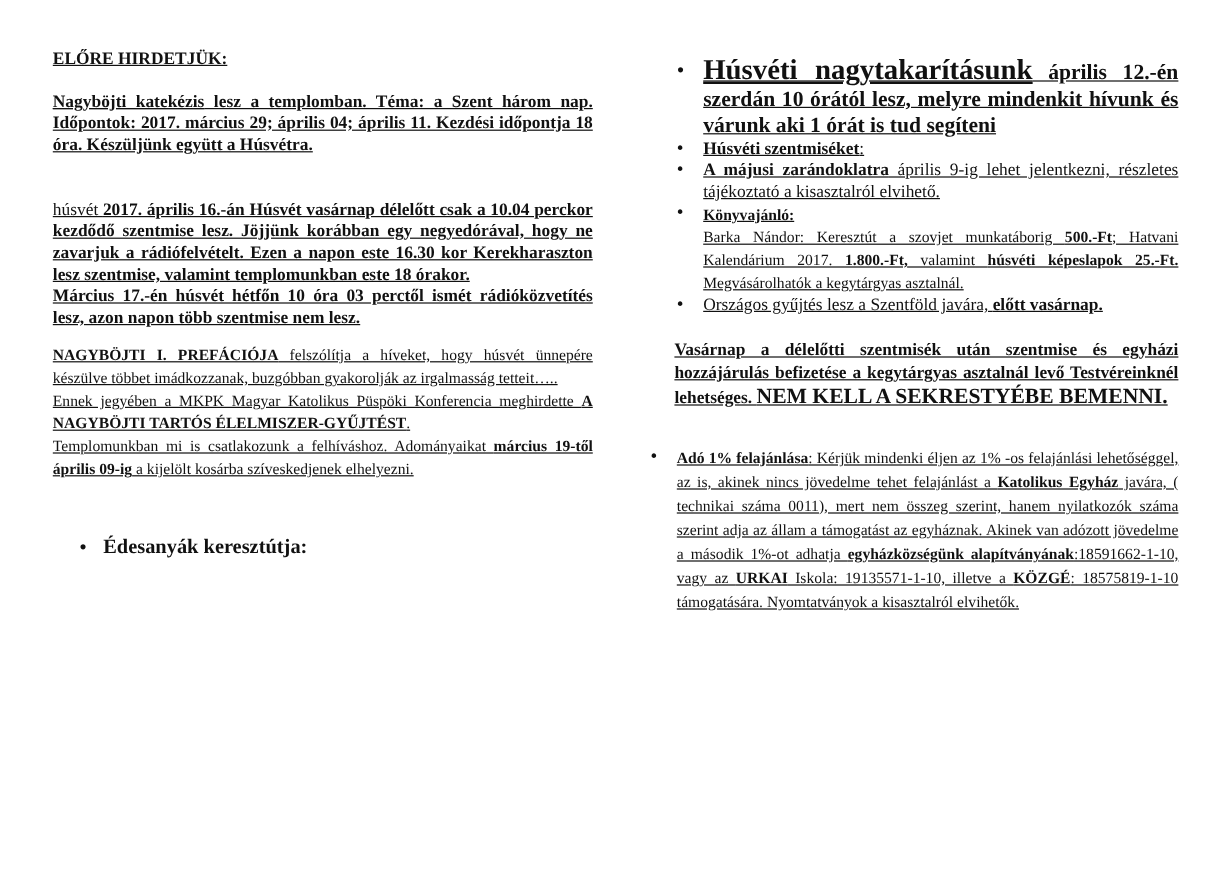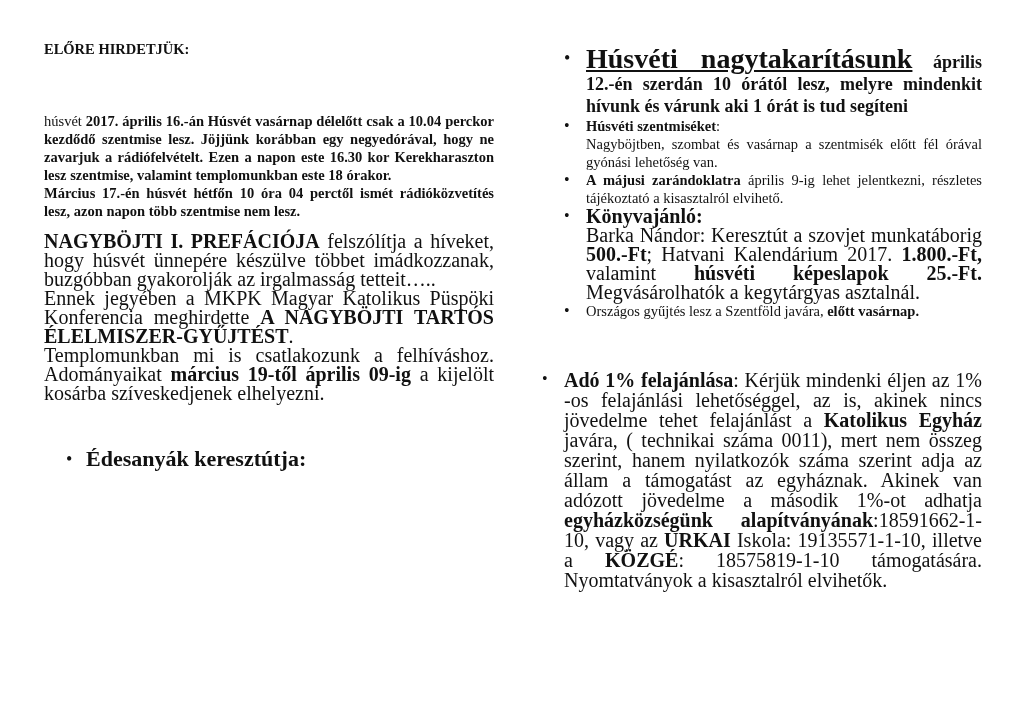--- a/index.html
+++ b/index.html
@@ -1,45 +1,46 @@
 <!DOCTYPE html>
 <html><head>
 <meta charset="utf-8">
 <style>
   html, body { margin: 0; padding: 0; background: #ffffff; }
   body { width: 1024px; height: 724px; position: relative; overflow: hidden;
          font-family: "Liberation Serif", "DejaVu Serif", serif; color: #111; }
   .col { position: absolute; }
   #left { left: 44px; top: 40px; width: 450px; }
   #right { left: 562px; top: 48px; width: 420px; }
-  p { margin: 0; text-align: justify; }
+  p { margin: 0; text-align: justify; text-decoration: underline; }
   b { font-weight: bold; }
   .u { text-decoration: underline; }
   .s14 { font-size: 14.5px; line-height: 18px; }
-  .s15 { font-size: 20px; line-height: 19px; }
+  .s15 { font-size: 13px; line-height: 19px; }
   .s18 { font-size: 18px; line-height: 21px; }
-  .s20 { font-size: 22px; line-height: 23px; }
+  .s20 { font-size: 17px; line-height: 23px; }
   .bul { position: relative; padding-left: 24px; }
   .bul .dot { position: absolute; left: 2px; top: 0; font-size: 16px; }
   .gap-l { height: 18px; }
   .gap-m { height: 12px; }
 </style>
 </head>
 <body>
 
 <div id="left" class="col">
   <p class="s14"><b>ELŐRE HIRDETJÜK:</b></p>
   <div class="gap-l"></div>
 
+  <p class="s14"><b><span class="u">Nagyböjti katekézis</span><span> lesz a templomban. Téma: a Szent három nap. Időpontok: 2017. március 29; április 04; április 11. Kezdési időpontja 18 óra. Készüljünk együtt a Húsvétra.</span></b></p>
   <div class="gap-l"></div>
 
   <p class="s14">
     <br>
     <span>húsvét </span><b>2017. április 16.-án Húsvét vasárnap délelőtt csak a 10.04 perckor kezdődő szentmise lesz. Jöjjünk korábban egy negyedórával, hogy ne zavarjuk a rádiófelvételt. Ezen a napon este 16.30 kor Kerekharaszton lesz szentmise, valamint templomunkban este 18 órakor.</b><br>
-    <b>Március 17.-én húsvét hétfőn 10 óra 04 perctől ismét rádióközvetítés lesz, azon napon több szentmise nem lesz.</b>
+    <b>Március 17.-én húsvét hétfőn 10 óra 03 perctől ismét rádióközvetítés lesz, azon napon több szentmise nem lesz.</b>
   </p>
   <div class="gap-m"></div>
 
   <p class="s15">
     <b>NAGYBÖJTI I. PREFÁCIÓJA</b><span> felszólítja a híveket, hogy húsvét ünnepére készülve többet imádkozzanak, buzgóbban gyakorolják az irgalmasság tetteit…..</span><br>
     <span>Ennek jegyében a MKPK Magyar Katolikus Püspöki Konferencia meghirdette </span><b>A NAGYBÖJTI TARTÓS ÉLELMISZER-GYŰJTÉST</b><span>.</span><br>
     <span>Templomunkban mi is csatlakozunk a felhíváshoz. Adományaikat </span><b>március 19-től április 09-ig</b><span> a kijelölt kosárba szíveskedjenek elhelyezni.</span>
   </p>
   <div class="gap-l"></div>
 
@@ -47,45 +48,46 @@
 
   <div class="bul" style="padding-left:42px">
     <span class="dot" style="left:22px;top:2px;font-size:18px">•</span>
     <div class="s20"><b>Édesanyák keresztútja:</b></div>
   </div>
 </div>
 
 <div id="right" class="col">
   <div class="bul">
     <span class="dot" style="font-size:18px">•</span>
-    <p class="s18" style="line-height:22px"><b><span class="u" style="font-size:28px">Húsvéti nagytakarításunk</span><span> április 12.-én szerdán 10 órától lesz, melyre mindenkit hívunk és várunk aki 1 órát is tud segíteni</span></b></p>
+    <p class="s18" style="line-height:22px"><b><span class="u" style="font-size:24px">Húsvéti nagytakarításunk</span><span> április 12.-én szerdán 10 órától lesz, melyre mindenkit hívunk és várunk aki 1 órát is tud segíteni</span></b></p>
   </div>
 
   <div class="bul">
     <span class="dot">•</span>
-    <p class="s14"><b>Húsvéti szentmiséket</b><span>:</span><br><span>Nagyböjtben, szombat és vasárnap a szentmisék előtt fél órával gyónási lehetőség van.</span></p>
+    <p class="s14"><b>Húsvéti szentmiséket</b><span>:</span><br></p>
   </div>
 
   <div class="bul">
     <span class="dot">•</span>
     <p class="s14"><b>A májusi zarándoklatra</b><span> április 9-ig lehet jelentkezni, részletes tájékoztató a kisasztalról elvihető.</span></p>
   </div>
 
   <div class="bul">
     <span class="dot">•</span>
     <p class="s15"><b>Könyvajánló:</b><br>
       <span>Barka Nándor: Keresztút a szovjet munkatáborig </span><b>500.-Ft</b><span>; Hatvani Kalendárium 2017. </span><b>1.800.-Ft,</b><span> valamint </span><b>húsvéti képeslapok 25.-Ft.</b><span> Megvásárolhatók a kegytárgyas asztalnál.</span>
     </p>
   </div>
 
   <div class="bul">
     <span class="dot">•</span>
     <p class="s14"><span>Országos gyűjtés lesz a Szentföld javára, </span><b>előtt vasárnap.</b></p>
   </div>
   <div style="height:20px"></div>
 
+  <p class="s14" style="line-height:19px"><b>Vasárnap a délelőtti szentmisék után szentmise és egyházi hozzájárulás befizetése a kegytárgyas asztalnál levő Testvéreinknél lehetséges. </b><b style="font-size:18px">NEM KELL A SEKRESTYÉBE BEMENNI.</b></p>
   <div style="height:30px"></div>
 
   <div class="bul" style="margin-left:-22px">
     <span class="dot">•</span>
     <p class="s15" style="line-height:20px"><b>Adó 1% felajánlása</b><span>: Kérjük mindenki éljen az 1% -os felajánlási lehetőséggel, az is, akinek nincs jövedelme tehet felajánlást a </span><b>Katolikus Egyház</b><span> javára, ( technikai száma 0011), mert nem összeg szerint, hanem nyilatkozók száma szerint adja az állam a támogatást az egyháznak. Akinek van adózott jövedelme a második 1%-ot adhatja </span><b>egyházközségünk alapítványának</b><span>:18591662-1-10, vagy az </span><b>URKAI</b><span> Iskola: 19135571-1-10, illetve a </span><b>KÖZGÉ</b><span>: 18575819-1-10 támogatására. Nyomtatványok a kisasztalról elvihetők.</span></p>
   </div>
 </div>
 
 </body></html>

